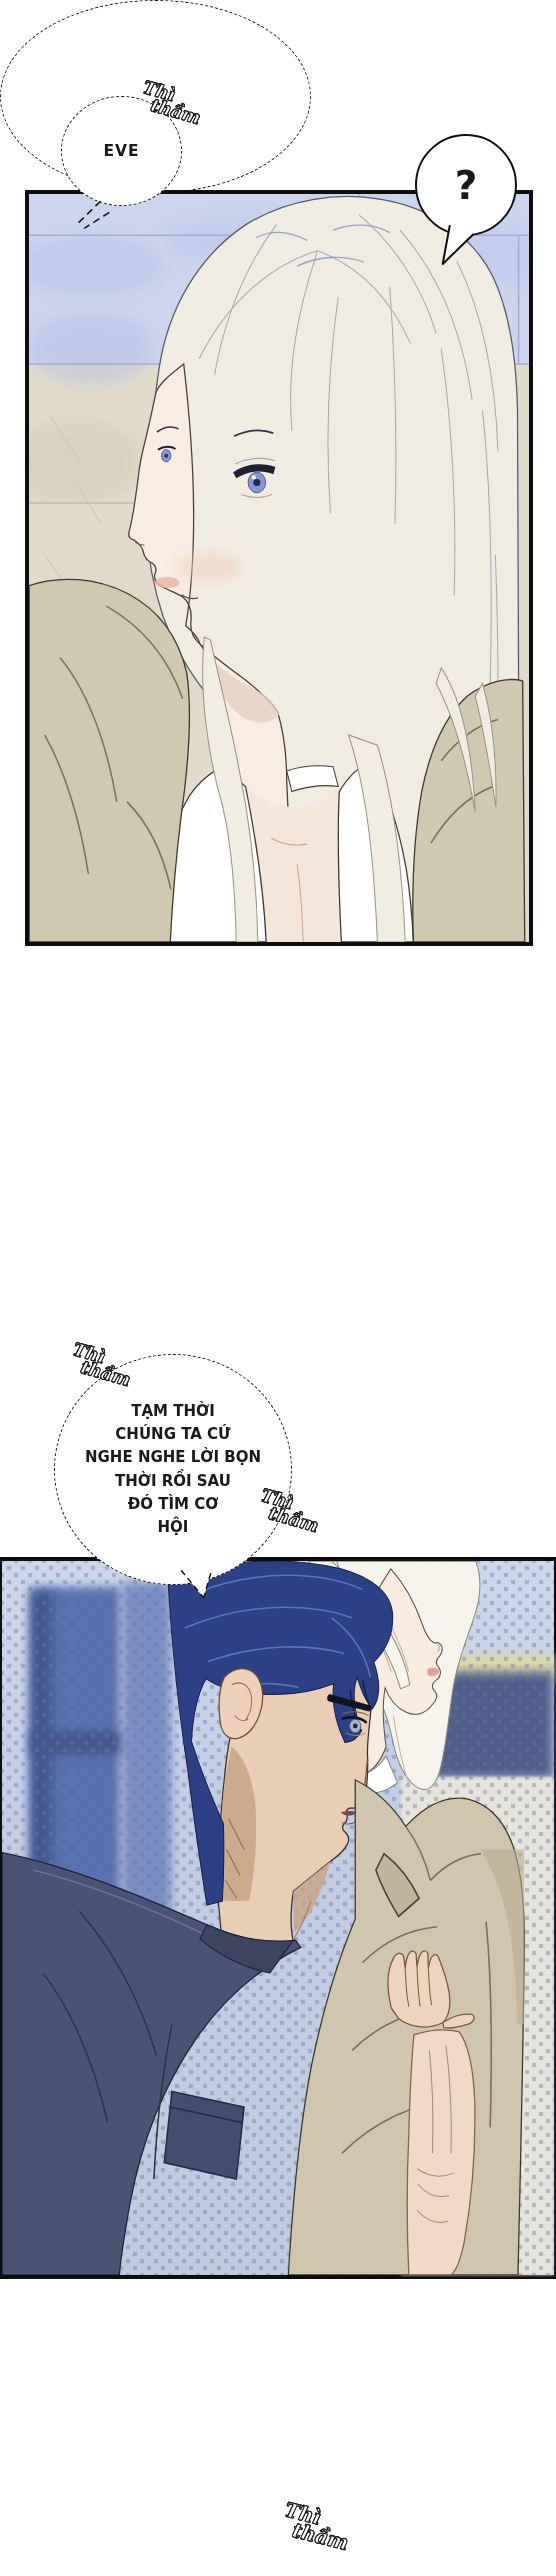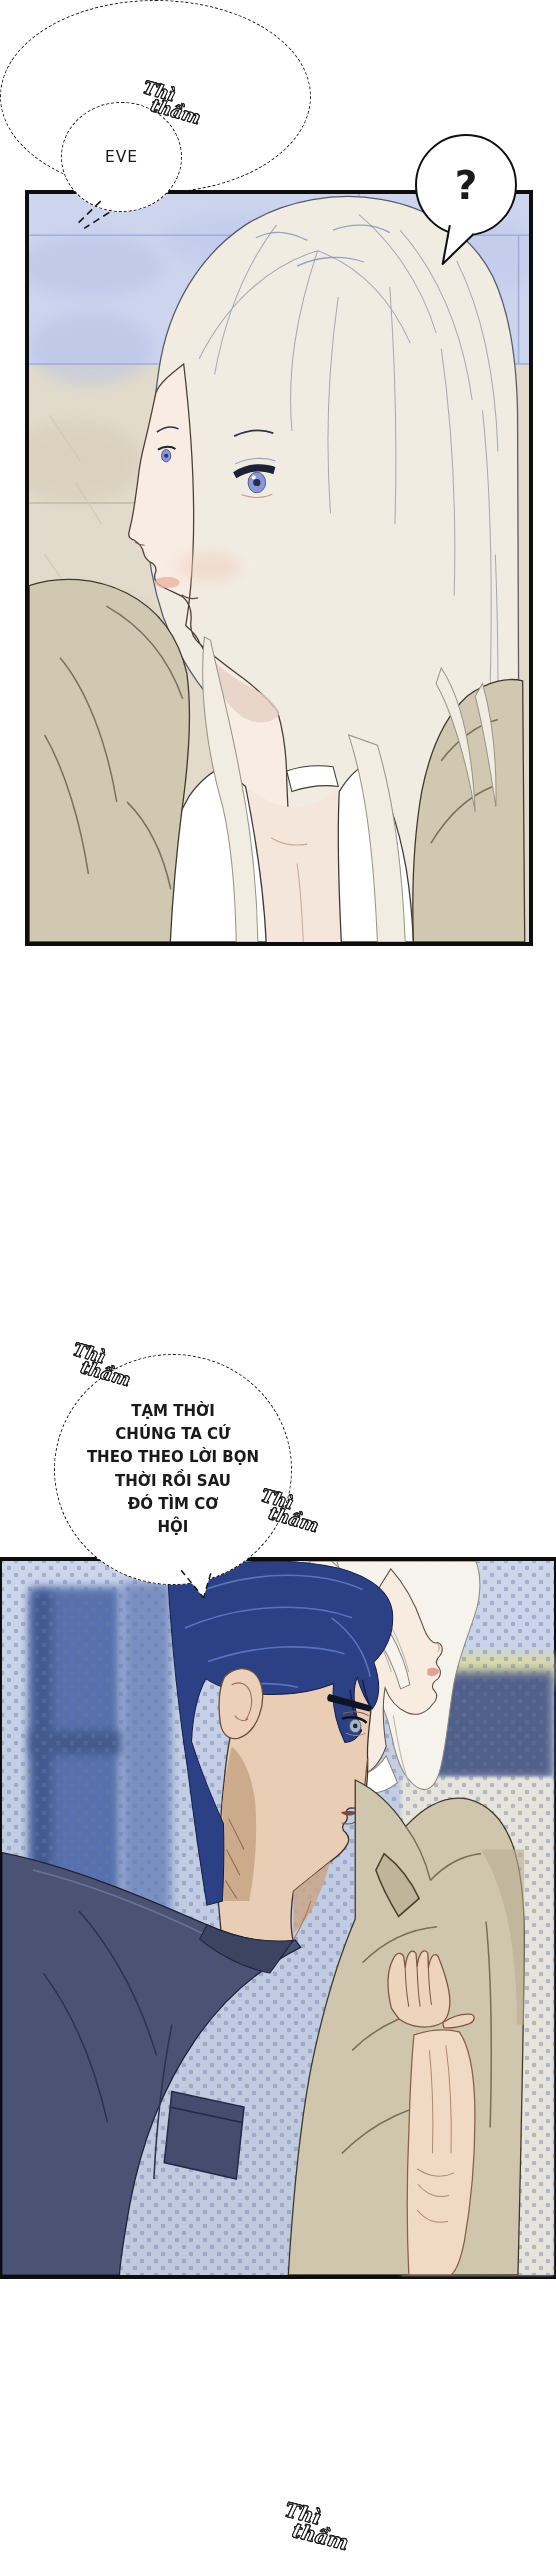--- a/index.html
+++ b/index.html
@@ -7,21 +7,21 @@
         font-family:"DejaVu Sans","Liberation Sans",sans-serif;}
   .panel{position:absolute;background:#cfd6ec;box-sizing:border-box;}
   #panel1{left:25px;top:190px;width:508px;height:756px;border:4.1px solid #0d0d0d;}
   #panel2{left:0;top:1557px;width:556px;height:722px;border-top:4.1px solid #0d0d0d;border-bottom:4.1px solid #0d0d0d;border-left:2.6px solid #0d0d0d;border-right:2.6px solid #0d0d0d;}
   .panel svg{position:absolute;left:0;top:0;display:block;}
   
   .bubble{position:absolute;background:#fff;display:flex;align-items:center;justify-content:center;
           text-align:center;color:#1a1a1a;z-index:10;box-sizing:border-box;}
   .dashed{border:1.5px dashed #161616;border-radius:50%;}
   .solid{border:2.6px solid #101010;border-radius:50%;}
-  #bubble-eve{left:61px;top:102px;width:121px;height:110px;font-size:15.5px;font-weight:normal;letter-spacing:1px;}
+  #bubble-eve{left:61px;top:96px;width:121px;height:110px;font-size:15.5px;font-weight:bold;letter-spacing:1px;}
   #bubble-q{left:415px;top:134px;width:102px;height:102px;font-size:39px;font-weight:bold;}
   #bubble-plan{left:54px;top:1354px;width:238px;height:231px;font-size:15px;font-weight:bold;line-height:1.55;text-align:center;}
   #bubble-bottom{left:237px;top:2540px;width:309px;height:191px;background:#fff;border:1.5px dashed #161616;border-radius:50%;z-index:4;}
   .tail{position:absolute;z-index:11;}
   
   .sfx{position:absolute;z-index:12;font-family:"DejaVu Serif","Liberation Serif",serif;
        font-style:italic;font-weight:bold;color:#fff;line-height:1;
        -webkit-text-stroke:0.9px #141414;
        text-shadow:0.5px 0.5px 0 #141414,-0.5px 0.5px 0 #141414,0.5px -0.5px 0 #141414,-0.5px -0.5px 0 #141414,0 0.8px 0 #141414,0 -0.8px 0 #141414;}
   .sfx span{display:block;}
@@ -196,21 +196,21 @@
   </div>
   <svg class="tail" style="left:428px;top:222px;" width="57" height="46" viewBox="0 0 110 90">
     <polygon points="42,6 88,24 28,82" fill="#ffffff"></polygon>
     <path d="M 42 6 L 28 82 L 88 24" stroke="#101010" stroke-width="4" fill="none" stroke-linejoin="round"></path>
   </svg>
 
   <div id="bubble-plan" class="bubble dashed">
     <div>
       <span style="display:block">TẠM THỜI</span>
       <span style="display:block">CHÚNG TA CỨ</span>
-      <span style="display:block">THEO THEO LỜI BỌN</span>
+      <span style="display:block">NGHE NGHE LỜI BỌN</span>
       <span style="display:block">THỜI RỒI SAU</span>
       <span style="display:block">ĐÓ TÌM CƠ</span>
       <span style="display:block">HỘI</span>
     </div>
   </div>
   <svg class="tail" style="left:175px;top:1566px;" width="46" height="36" viewBox="0 0 90 70">
     <polygon points="12,8 70,14 56,62" fill="#ffffff"></polygon>
     <path d="M 12 8 L 56 62 M 70 14 L 56 62" stroke="#161616" stroke-width="3" fill="none" stroke-dasharray="12 8"></path>
   </svg>
 

